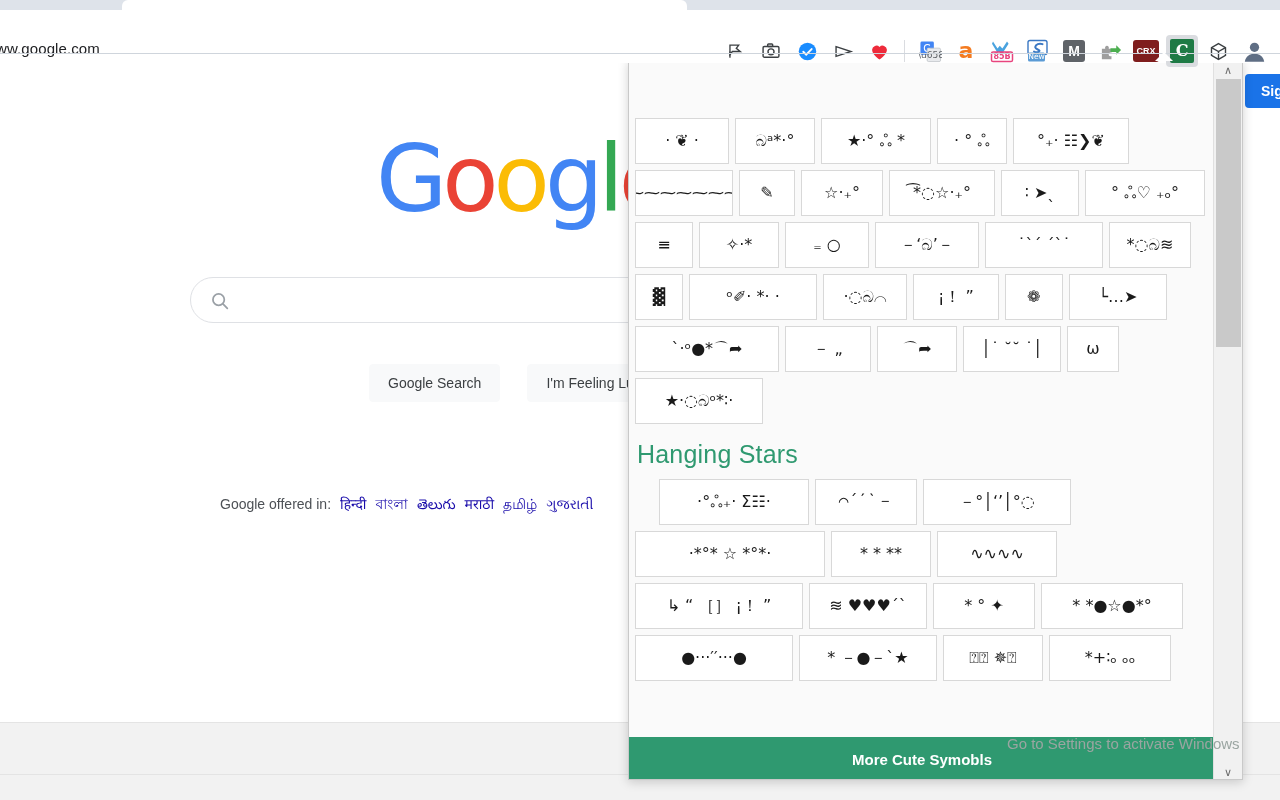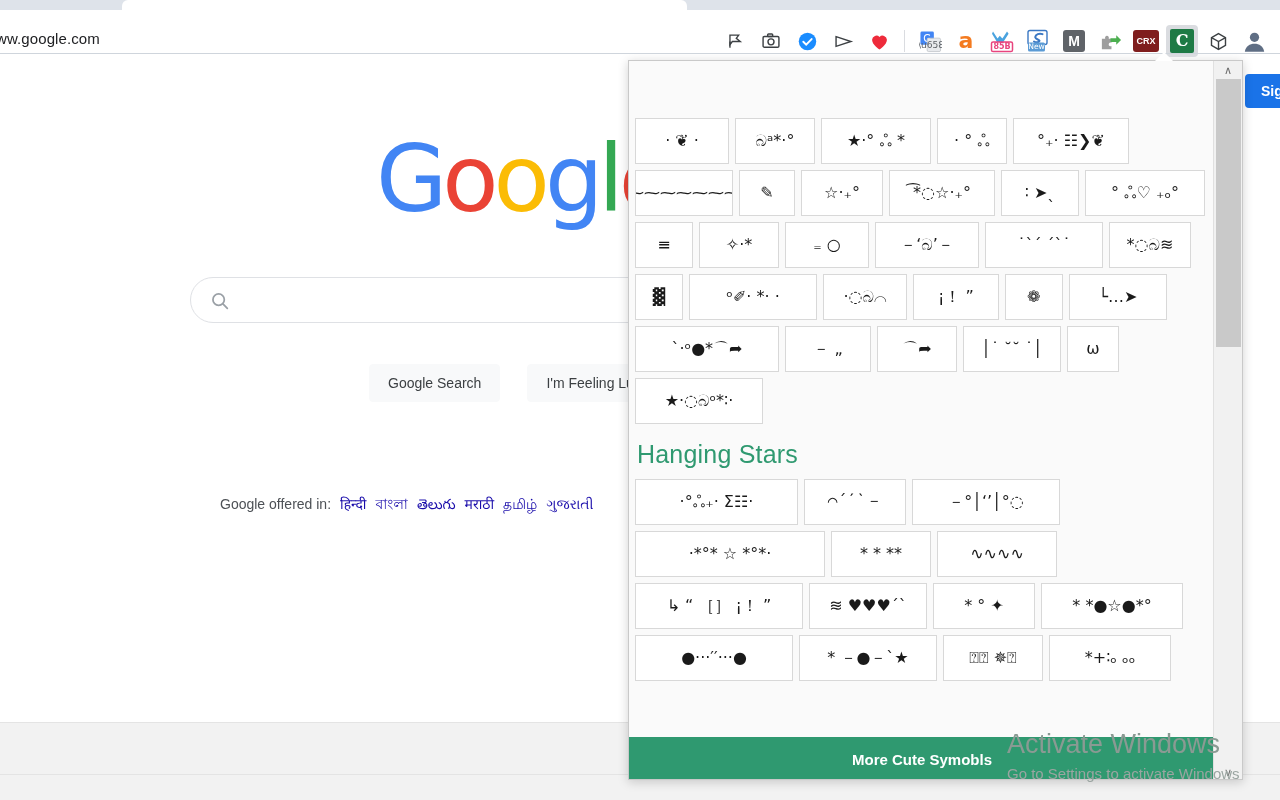--- a/index.html
+++ b/index.html
@@ -17,21 +17,21 @@
   }
   #tabstrip {
     position: absolute; left: 0; top: 0; width: 1280px; height: 10px;
     background: #dee3ea;
   }
   #tab-active {
     position: absolute; left: 122px; top: 0; width: 565px; height: 10px;
     background: #ffffff; border-radius: 6px 6px 0 0;
   }
   #toolbar {
-    position: absolute; left: 0; top: 10px; width: 1280px; height: 43px;
+    position: absolute; left: 0; top: 20px; width: 1280px; height: 43px;
     background: #ffffff;
     padding-left: 17px;
   }
   #toolbar-bottom-line {
     position: absolute; left: 0; top: 53px; width: 1280px; height: 1px;
     background: #cfd5dc;
   }
   #omnibox-text {
     position: absolute; left: -4px; top: 20px;
     font-size: 15px; color: #202124; letter-spacing: .1px;
@@ -274,21 +274,21 @@
           <div class="tile" style="width: 98px;">└…➤</div>
           <div class="tile" style="width: 144px;">`·ᵒ●*⌒➦</div>
           <div class="tile" style="width: 86px;">－ „</div>
           <div class="tile" style="width: 80px;">⌒➦</div>
           <div class="tile" style="width: 98px;">│˙ ˘˘ ˙│</div>
           <div class="tile" style="width: 52px;">ω</div>
           <div class="tile" style="width: 128px;">★·◌බᵒ*∶·</div>
         </div>
         <div class="section-title">Hanging Stars</div>
         <div class="tile-grid">
-          <div class="tile" style="width: 163px;">·°ஃ₊· Σ☷·</div>
+          <div class="tile" style="width: 150px; margin-left: 24px;">·°ஃ₊· Σ☷·</div>
           <div class="tile" style="width: 102px; font-family: Liberation Mono, monospace;">⌒́ ˊˋ－</div>
           <div class="tile" style="width: 148px;">－°│‘’│°◌</div>
           <div class="tile" style="width: 190px;">·*°* ☆ *°*·</div>
           <div class="tile" style="width: 100px;">* * **</div>
           <div class="tile" style="width: 120px;">∿∿∿∿</div>
           <div class="tile" style="width: 168px;">↳ “ ［］ ¡！ ”</div>
           <div class="tile" style="width: 118px;">≋ ♥♥♥´ˋ</div>
           <div class="tile" style="width: 102px;">* ° ✦</div>
           <div class="tile" style="width: 142px;">* *●☆●*°</div>
           <div class="tile" style="width: 158px;">●···′′···●</div>
@@ -417,15 +417,14 @@
           <path d="M3.4 21c.7-4.7 4.4-7 8.6-7s7.9 2.3 8.6 7z" fill="#5f6e84"></path>
         </svg>
       </div>
 
     </div>
   </div>
   <div id="toolbar-bottom-line"></div>
 </div>
 
 <div id="watermark">
-  <div id="wm-title">Activate Windows</div>
   <div id="wm-sub">Go to Settings to activate Windows</div>
 </div>
 
 </body></html>

